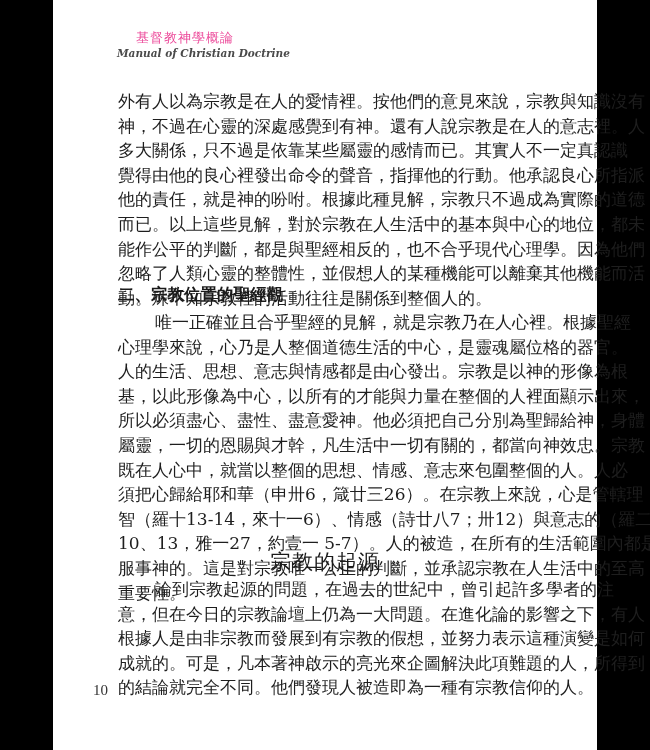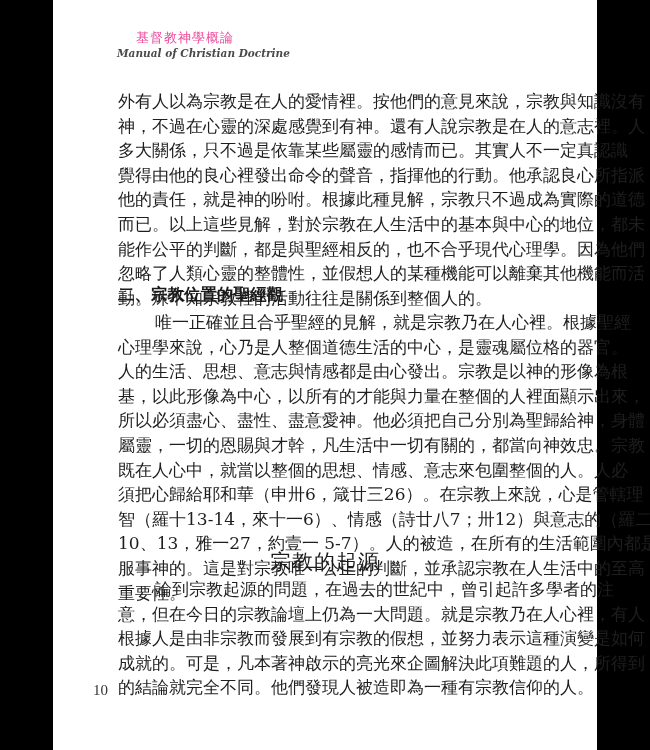--- a/index.html
+++ b/index.html
@@ -136,21 +136,21 @@
     <span class="line">智（羅十13-14，來十一6）、情感（詩廿八7；卅12）與意志的（羅二</span>
     <span class="line">10、13，雅一27，約壹一 5-7）。人的被造，在所有的生活範圍內都是</span>
     <span class="line">服事神的。這是對宗教唯一公正的判斷，並承認宗教在人生活中的至高</span>
     <span class="line last">重要性。</span>
   </div>
 
   <div class="section-title">宗教的起源</div>
 
   <div class="body-text para3">
     <span class="line indent">論到宗教起源的問題，在過去的世紀中，曾引起許多學者的注</span>
-    <span class="line">意，但在今日的宗教論壇上仍為一大問題。就是宗教乃在人心裡，有人</span>
+    <span class="line">意，但在今日的宗教論壇上仍為一大問題。在進化論的影響之下，有人</span>
     <span class="line">根據人是由非宗教而發展到有宗教的假想，並努力表示這種演變是如何</span>
     <span class="line">成就的。可是，凡本著神啟示的亮光來企圖解決此項難題的人，所得到</span>
     <span class="line last">的結論就完全不同。他們發現人被造即為一種有宗教信仰的人。</span>
   </div>
 
   <div class="page-number">10</div>
 
 </div>
 
 </body></html>

